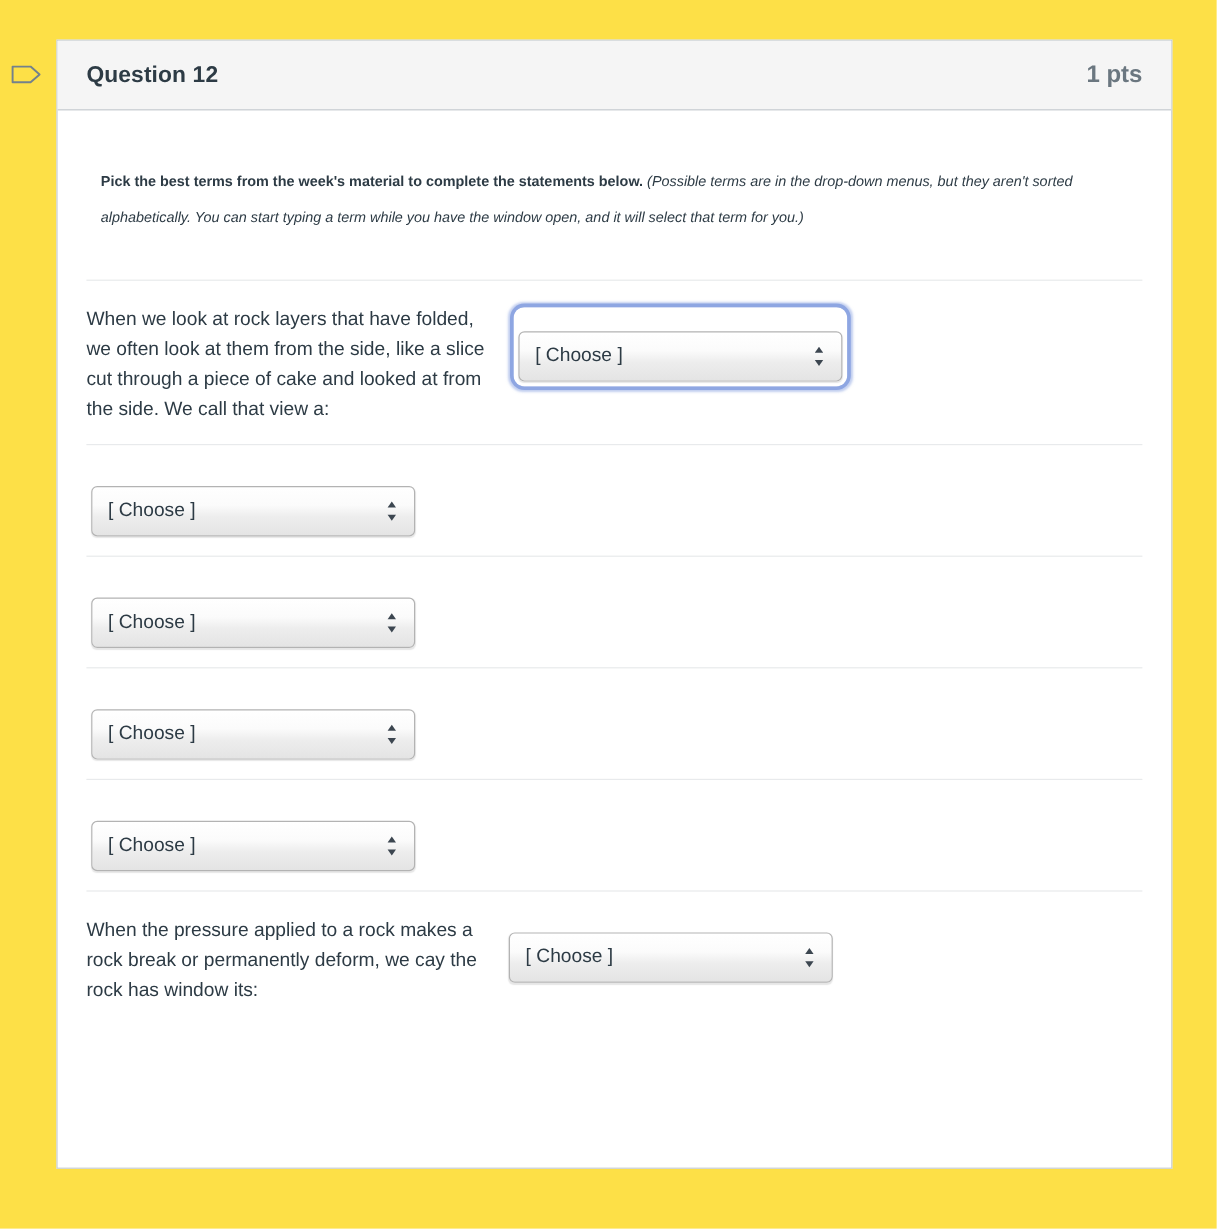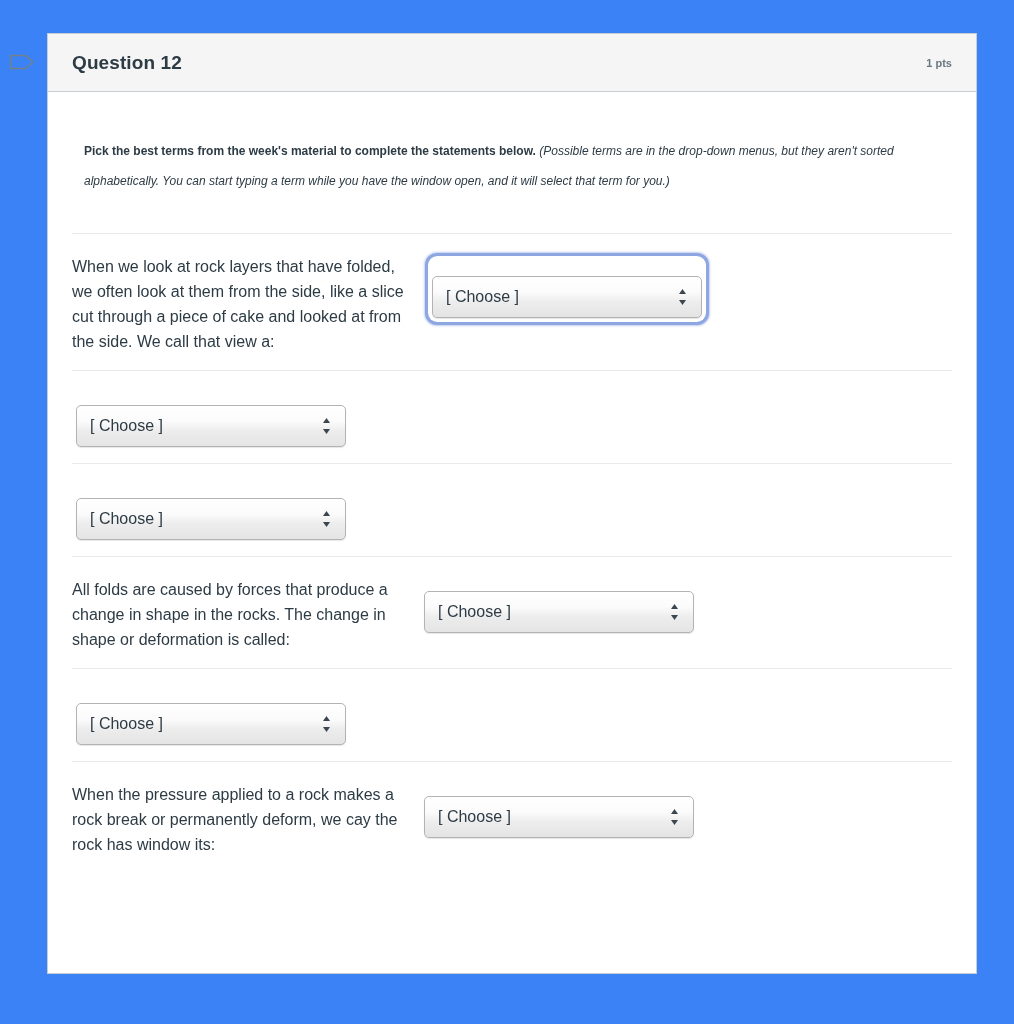--- a/index.html
+++ b/index.html
@@ -10,21 +10,21 @@
     height: 1024px;
     background: #ffffff;
     font-family: "Liberation Sans", sans-serif;
     -webkit-font-smoothing: antialiased;
   }
 
   #page {
     position: relative;
     width: 1014px;
     height: 1024px;
-    background: #3b82f6;
+    background: #fde047;
     overflow: hidden;
   }
 
   
   .flag-icon {
     position: absolute;
     left: 8px;
     top: 50px;
     width: 28px;
     height: 24px;
@@ -53,21 +53,21 @@
   }
 
   .question-title {
     font-size: 19px;
     font-weight: bold;
     color: #2d3b45;
     letter-spacing: .1px;
   }
 
   .question-points {
-    font-size: 11px;
+    font-size: 20px;
     font-weight: bold;
     color: #6b7780;
   }
 
   .question-body {
     padding: 44px 24px 0 24px;
   }
 
   
   .intro {
@@ -213,21 +213,20 @@
               <span class="sel-label">[ Choose ]</span>
               <svg class="sel-arrows" viewBox="0 0 9 20">
                 <polygon points="4.5,2 8,7 1,7" fill="#3c4650"></polygon>
                 <polygon points="4.5,18 8,13 1,13" fill="#3c4650"></polygon>
               </svg>
             </span>
           </div>
         </div>
 
         <div class="match-row">
-          <div class="stem">All folds are caused by forces that produce a change in shape in the rocks. The change in shape or deformation is called:</div>
           <div class="answer">
             <span class="sel">
               <span class="sel-label">[ Choose ]</span>
               <svg class="sel-arrows" viewBox="0 0 9 20">
                 <polygon points="4.5,2 8,7 1,7" fill="#3c4650"></polygon>
                 <polygon points="4.5,18 8,13 1,13" fill="#3c4650"></polygon>
               </svg>
             </span>
           </div>
         </div>

